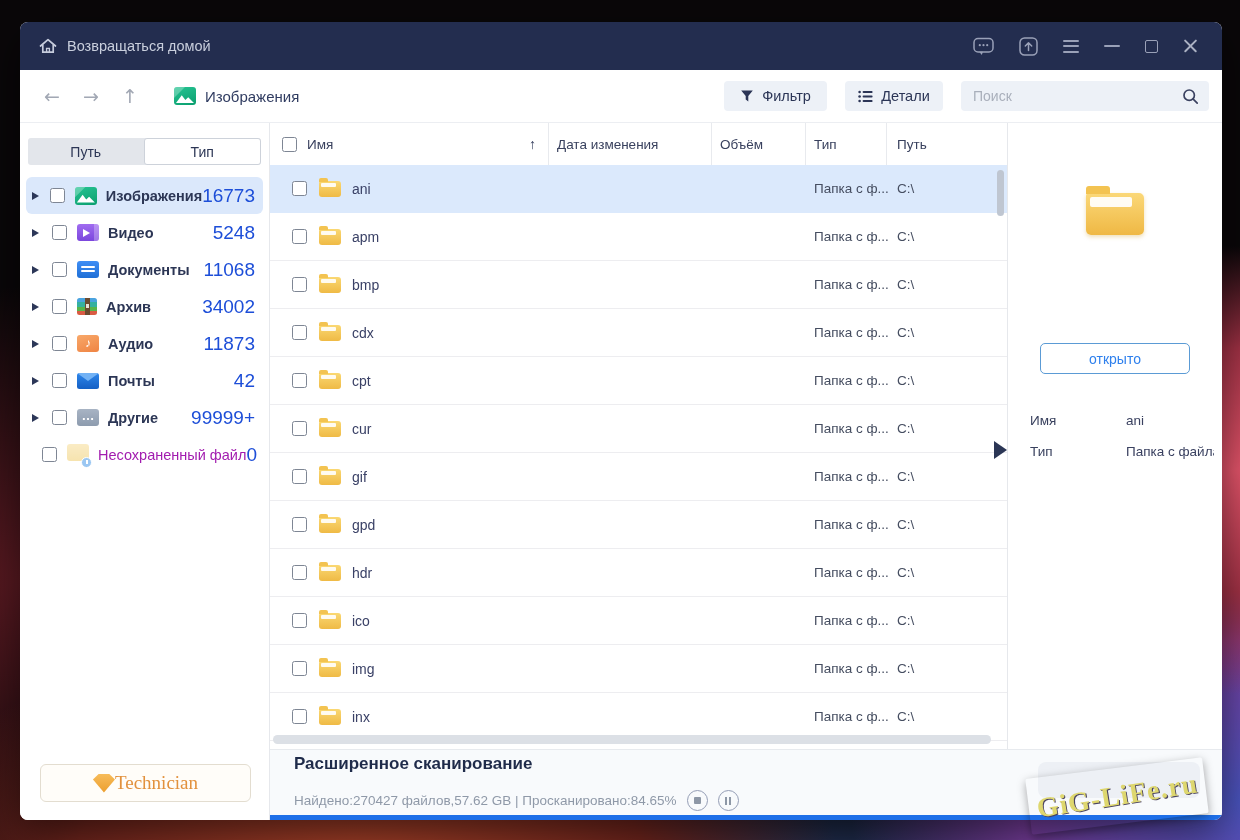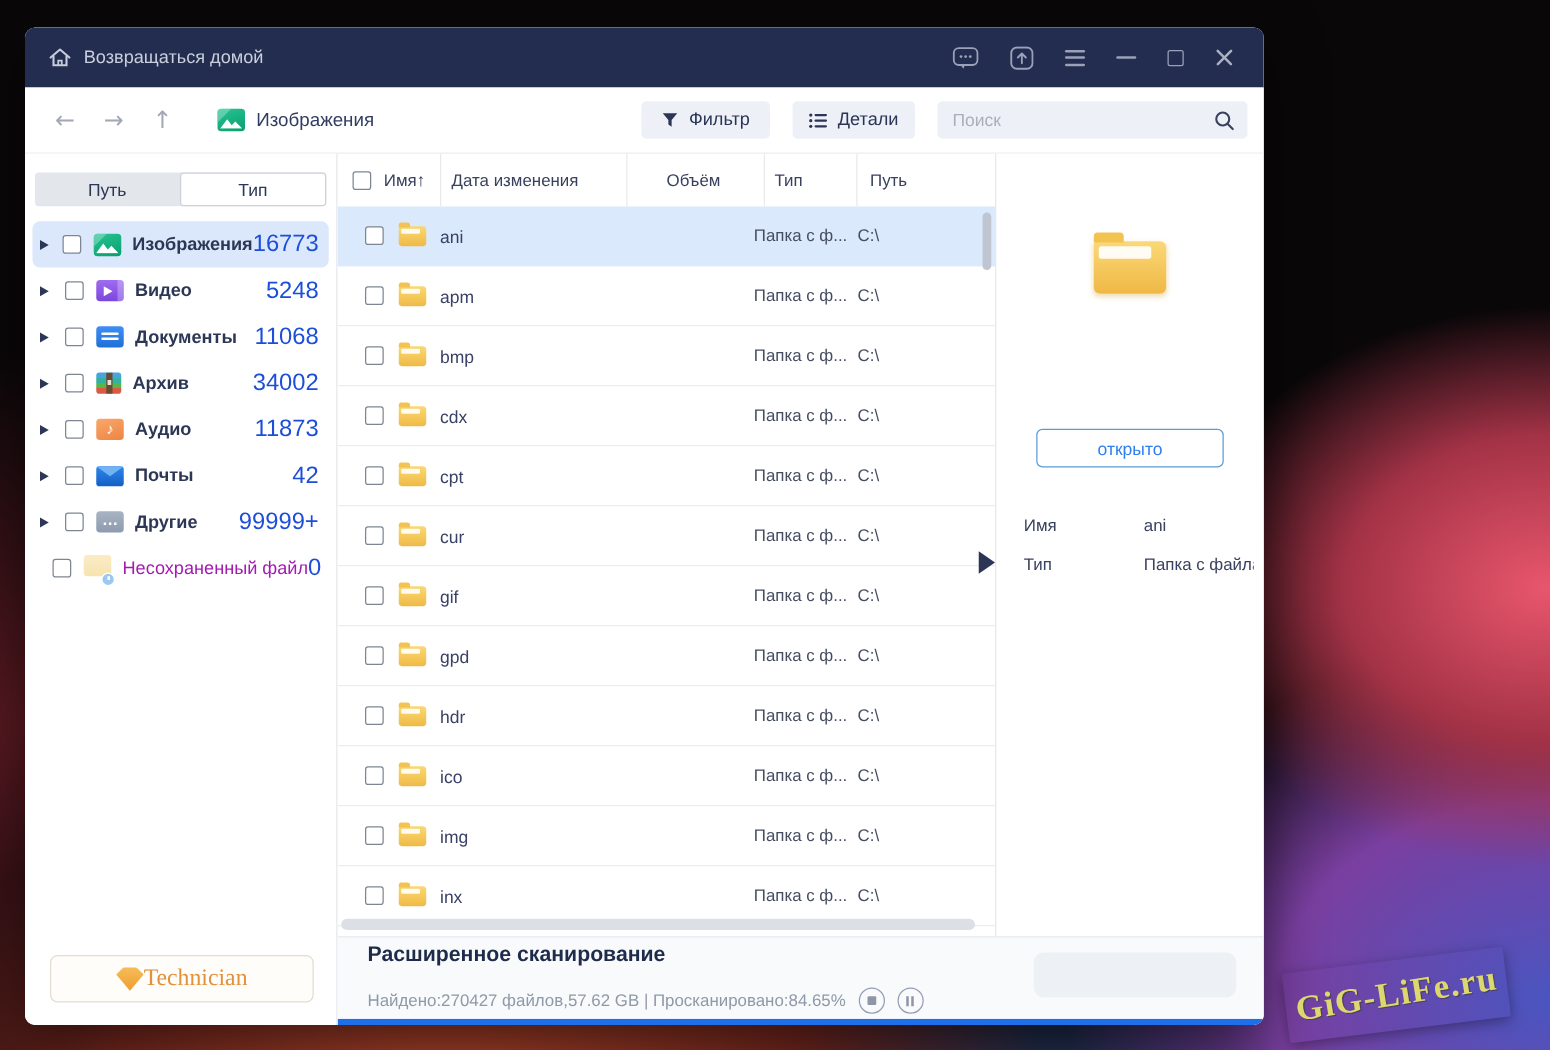--- a/index.html
+++ b/index.html
@@ -10,21 +10,21 @@
       radial-gradient(420px 320px at 1235px 470px, #e8566c 0%, #a33246 38%, rgba(0,0,0,0) 70%),
       radial-gradient(520px 380px at 1240px 800px, #4a55c0 0%, #7a3fa0 42%, rgba(0,0,0,0) 75%),
       radial-gradient(640px 320px at 360px 870px, #b0452a 0%, #70251d 45%, rgba(0,0,0,0) 75%),
       radial-gradient(520px 420px at 30px 580px, #5c1a22 0%, rgba(0,0,0,0) 70%),
       radial-gradient(760px 300px at 820px 880px, #24355c 0%, rgba(0,0,0,0) 70%),
       #0a0709;
     position:relative;
   }
 
   .window {
-    position:absolute; left:20px; top:22px; width:991px; height:798px;
+    position:absolute; left:20px; top:22px; width:1202px; height:798px;
     background:#fff; border-radius:8px; overflow:hidden;
     box-shadow:0 14px 44px rgba(0,0,0,.55);
     display:flex; flex-direction:column;
   }
 
   
   .titlebar {
     height:48px; background:#232d4f; display:flex; align-items:center;
     padding:0 24px 0 18px; flex:none;
   }
@@ -106,21 +106,21 @@
   .main-wrap { flex:1; display:flex; flex-direction:column; min-width:0; }
   .browse-row { flex:1; display:flex; min-height:0; }
   .table-area { flex:1; display:flex; flex-direction:column; position:relative; min-width:0; overflow:hidden; }
 
   .thead { height:42px; display:flex; align-items:stretch; flex:none; font-size:13.5px; color:#39415e; }
   .th { display:flex; align-items:center; }
   .th-name { flex:1; padding-left:12px; border-right:1px solid #e8eaee; }
   .th-name .lbl { margin-left:10px; }
   .sort-ind { margin-left:auto; margin-right:12px; font-weight:bold; color:#2b3556; font-size:14px; }
   .th-date { width:163px; padding-left:8px; border-right:1px solid #e8eaee; }
-  .th-size { width:94px; padding-left:8px; border-right:1px solid #e8eaee;margin-left:23px; }
+  .th-size { width:94px; padding-left:8px; border-right:1px solid #e8eaee; }
   .th-type { width:81px; padding-left:8px; border-right:1px solid #e8eaee; }
   .th-path { width:120px; padding-left:10px; }
 
   .rows { flex:1; overflow:hidden; }
   .row { height:48px; display:flex; align-items:center; border-bottom:1px solid #ededf0; cursor:pointer; }
   .row.selected { background:#dbe9fc; border-bottom-color:#dbe9fc; }
   .cell-name { flex:1; display:flex; align-items:center; padding-left:12px; min-width:0; }
   .cell-name .folder { margin-left:12px; }
   .f-name { margin-left:11px; font-size:14px; color:#3a4166; }
   .cell-date { width:163px; } .cell-size { width:94px; }

